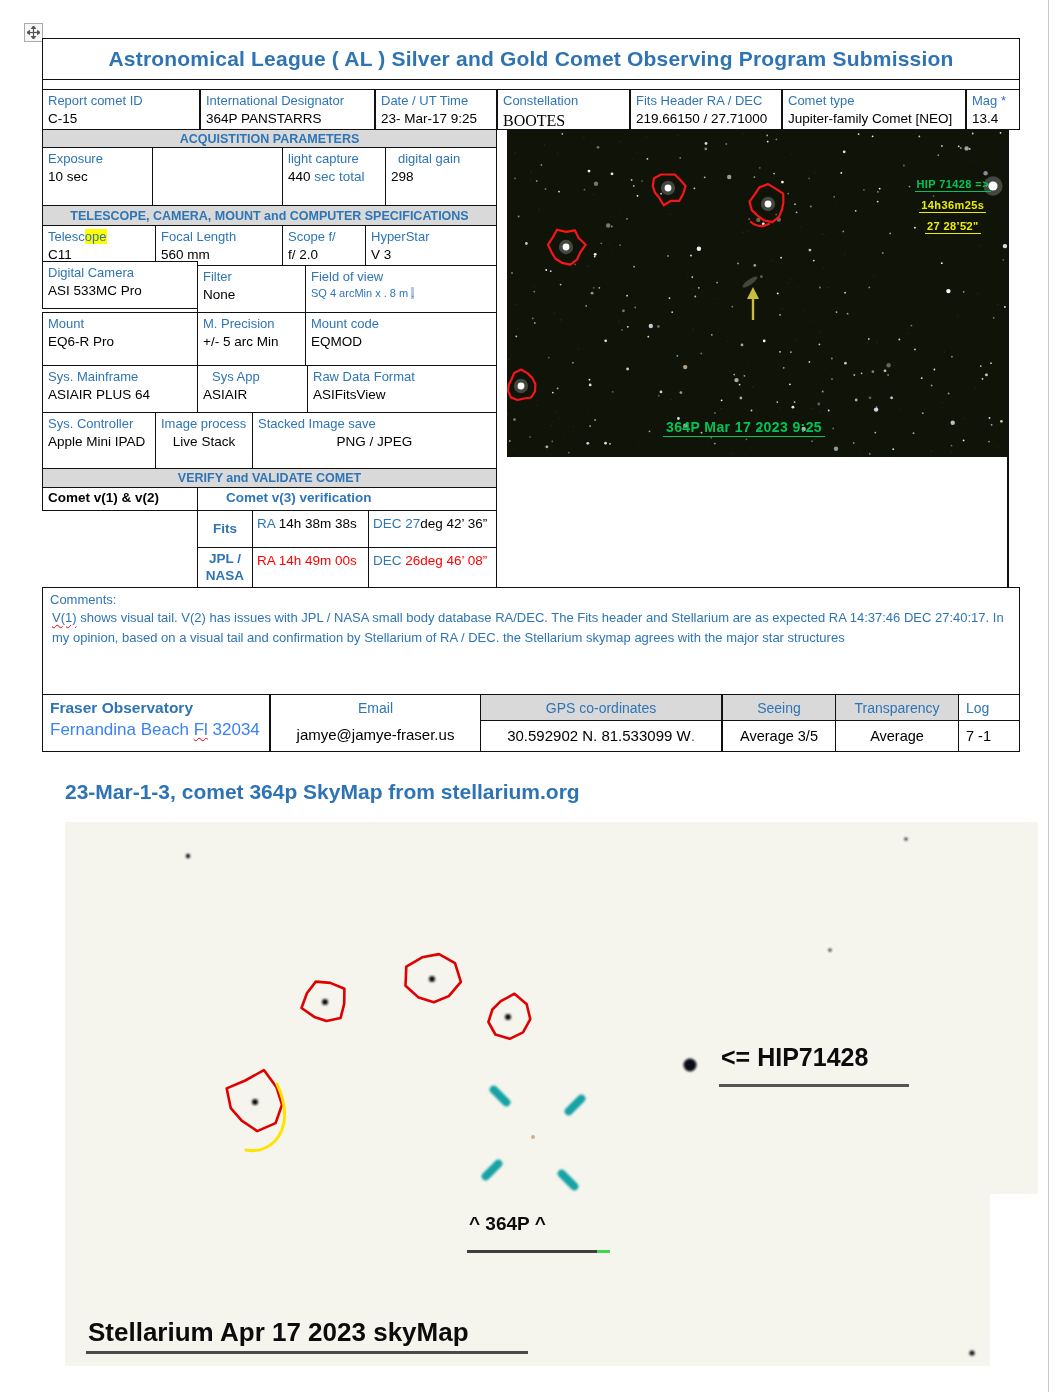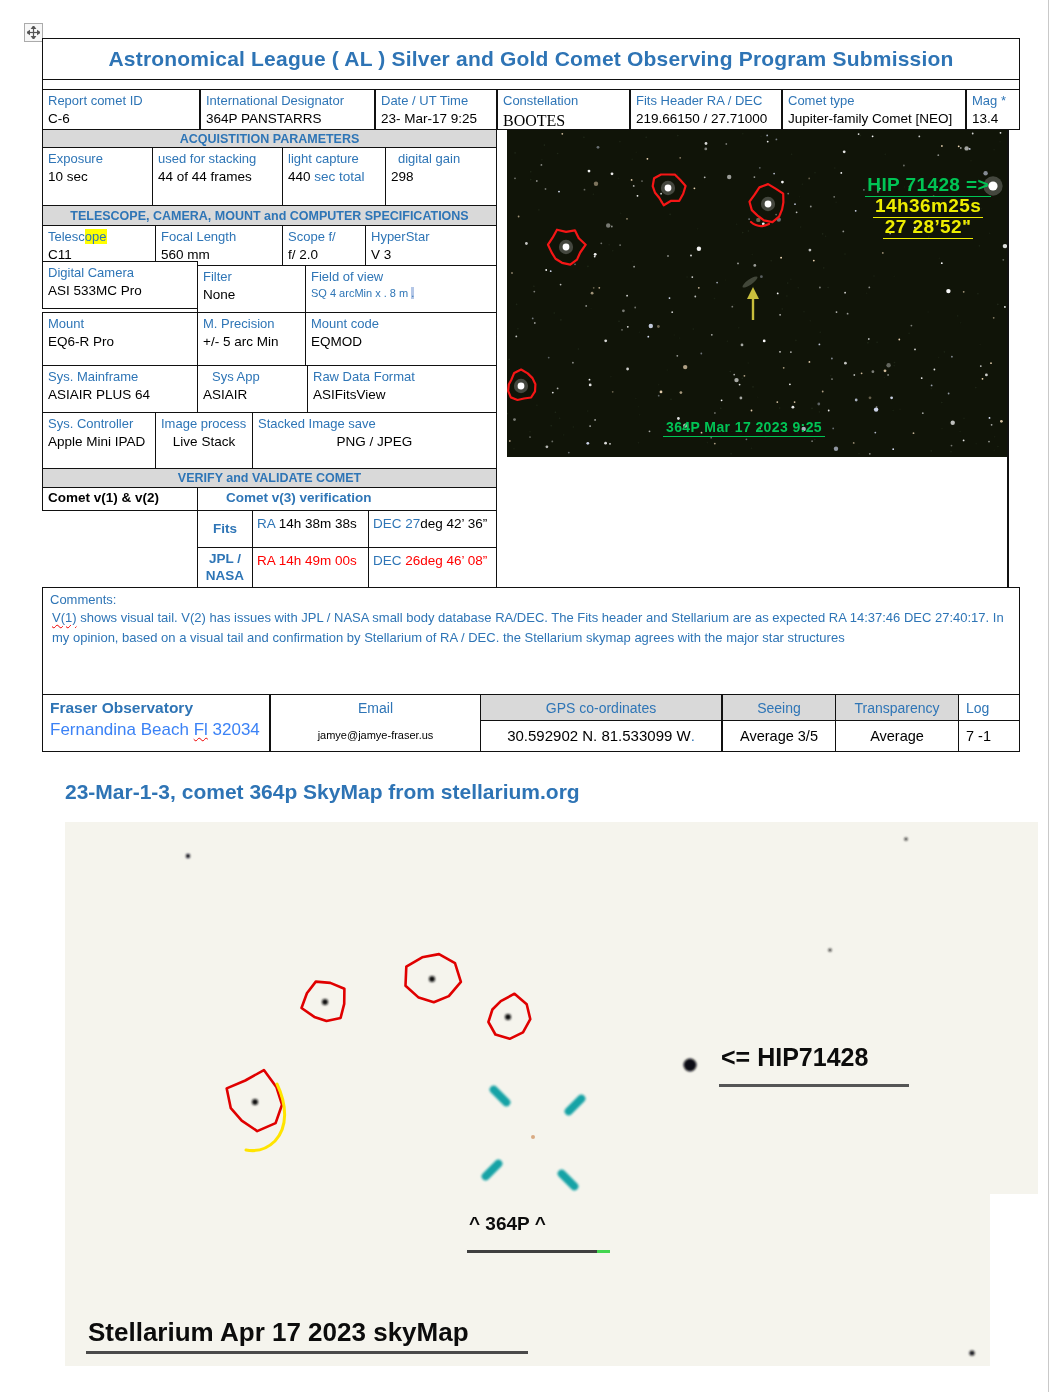--- a/index.html
+++ b/index.html
@@ -24,21 +24,21 @@
   .fhdr{height:26px;box-sizing:border-box;border-bottom:1.5px solid #111;display:flex;align-items:center;justify-content:center;color:#2E75B6;font-size:14px;}
   .gray{background:#D9D9D9;}
   .fval{height:29px;display:flex;align-items:center;justify-content:center;color:#000;font-size:14.5px;white-space:nowrap;}
   .obs-name{color:#2E74B5;font-weight:bold;font-size:15.5px;padding:4px 7px 0;}
   .obs-addr{color:#3b82f6;font-size:17px;padding:3px 7px;}
   .vline{position:absolute;background:#c9c9c9;}
   .blkline{position:absolute;background:#111;}
   #move-handle{position:absolute;left:24px;top:23px;width:17px;height:17px;border:1px solid #ababab;background:#f7f7f7;display:flex;align-items:center;justify-content:center;}
   #photo{position:absolute;left:507px;top:130px;width:500px;height:327px;background:#101408;}
   #photo svg{position:absolute;left:0;top:0;}
-  .ph-lines{position:absolute;top:44px;right:16px;text-align:center;font-weight:bold;font-size:19px;line-height:21px;letter-spacing:.4px;}
+  .ph-lines{position:absolute;top:44px;right:16px;text-align:center;font-weight:bold;font-size:11px;line-height:21px;letter-spacing:.4px;}
   .ph-lines span{border-bottom:1.5px solid currentColor;padding:0 2px 1px;}
   .ph-hip span{color:#00C455;}
   .ph-ra span,.ph-dec span{color:#EDED00;}
   .ph-caption{position:absolute;left:156px;top:289px;font-weight:bold;font-size:14px;letter-spacing:.4px;}
   .ph-caption span{color:#00C455;border-bottom:1.5px solid #00C455;padding:0 3px 1px;}
   #sky-heading{position:absolute;left:65px;top:780px;color:#2E74B5;font-weight:bold;font-size:21px;}
   #skymap{position:absolute;left:65px;top:822px;width:925px;height:544px;background:#F5F4ED;overflow:visible;z-index:2;text-align:right;}
   #skymap-ext{position:absolute;left:990px;top:822px;width:48px;height:372px;background:#F5F4ED;z-index:1;}
   #skymap svg{position:absolute;left:0;top:0;}
   .sk-hip{position:absolute;left:656px;top:221px;color:#0c0c0c;font-weight:bold;font-size:25px;white-space:nowrap;}
@@ -69,21 +69,21 @@
 
   <div class="vline" style="left:1048px;top:0;width:1px;height:1392px;"></div>
 
   <div class="cell title-cell" style="left:42px;top:38px;width:978px;height:42px;">
     <span>Astronomical League ( AL )  Silver and Gold Comet Observing Program Submission</span>
   </div>
   <div class="cell" style="left:42px;top:79px;width:978px;height:11px;"></div>
 
   <div class="cell" style="left:42px;top:89px;width:158px;height:41px;">
     <div class="lab">Report comet ID</div>
-    <div class="val">C-6</div>
+    <div class="val">C-15</div>
   </div>
   <div class="cell" style="left:200px;top:89px;width:175px;height:41px;">
     <div class="lab">International Designator</div>
     <div class="val">364P PANSTARRS</div>
   </div>
   <div class="cell" style="left:375px;top:89px;width:122px;height:41px;">
     <div class="lab">Date / UT Time</div>
     <div class="val">23- Mar-17 9:25</div>
   </div>
   <div class="cell" style="left:497px;top:89px;width:133px;height:41px;">
@@ -103,24 +103,20 @@
     <div class="val">13.4</div>
   </div>
 
   <div class="cell hdr" style="left:42px;top:129px;width:455px;height:19px;">
     <span>ACQUISTITION PARAMETERS</span>
   </div>
   <div class="cell" style="left:42px;top:147px;width:111px;height:59px;">
     <div class="lab">Exposure</div>
     <div class="val">10 sec</div>
   </div>
-  <div class="cell" style="left:152px;top:147px;width:131px;height:59px;">
-    <div class="lab">used for stacking</div>
-    <div class="val">44 of 44  frames</div>
-  </div>
   <div class="cell" style="left:282px;top:147px;width:104px;height:59px;">
     <div class="lab">light capture</div>
     <div class="val"><span>440</span><span class="blue"> sec total</span></div>
   </div>
   <div class="cell" style="left:385px;top:147px;width:112px;height:59px;">
     <div class="lab" style="padding-left:12px;">digital gain</div>
     <div class="val">298</div>
   </div>
 
   <div class="cell hdr" style="left:42px;top:205px;width:455px;height:21px;">
@@ -224,21 +220,21 @@
     <div class="com-lab">Comments:</div>
     <div class="com-text"><span class="sq">V(1)</span><span> shows visual tail. V(2) has issues with JPL / NASA small body database RA/DEC. The Fits header and Stellarium are as expected RA 14:37:46 DEC 27:40:17. In my opinion, based on a visual tail and confirmation by Stellarium of RA / DEC. the Stellarium skymap agrees with the major star structures</span></div>
   </div>
 
   <div class="cell" style="left:42px;top:694px;width:228px;height:58px;">
     <div class="obs-name">Fraser Observatory</div>
     <div class="obs-addr"><span>Fernandina Beach </span><span class="sq">Fl</span><span> 32034</span></div>
   </div>
   <div class="cell" style="left:270px;top:694px;width:211px;height:58px;">
     <div class="fhdr" style="border-bottom:none;height:25px;">Email</div>
-    <div class="fval" style="font-size:11px;">jamye@jamye-fraser.us</div>
+    <div class="fval" style="font-size:15px;">jamye@jamye-fraser.us</div>
   </div>
   <div class="cell" style="left:480px;top:694px;width:242px;height:58px;">
     <div class="fhdr gray">GPS co-ordinates</div>
     <div class="fval" style="font-size:15px;">
         <span>30.592902 N.   81.533099 W</span>
         <span class="blue">.</span>
       </div>
   </div>
   <div class="cell" style="left:722px;top:694px;width:114px;height:58px;">
     <div class="fhdr gray">Seeing</div>

